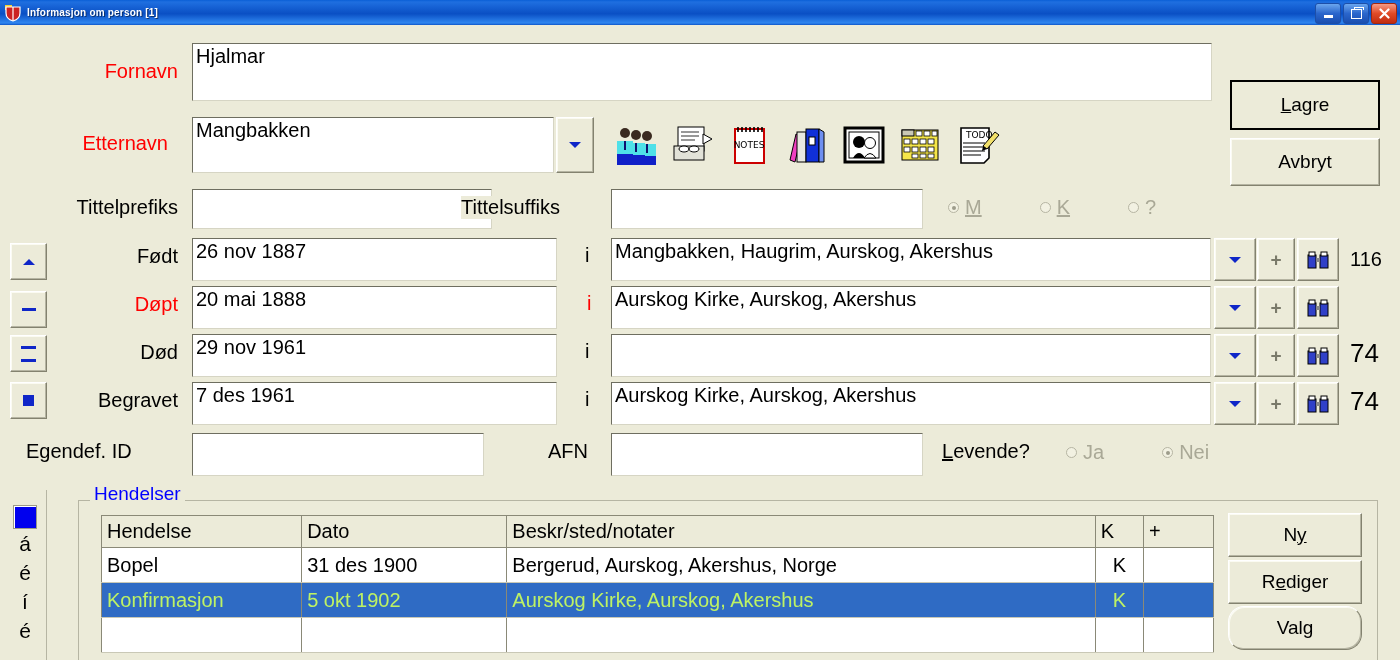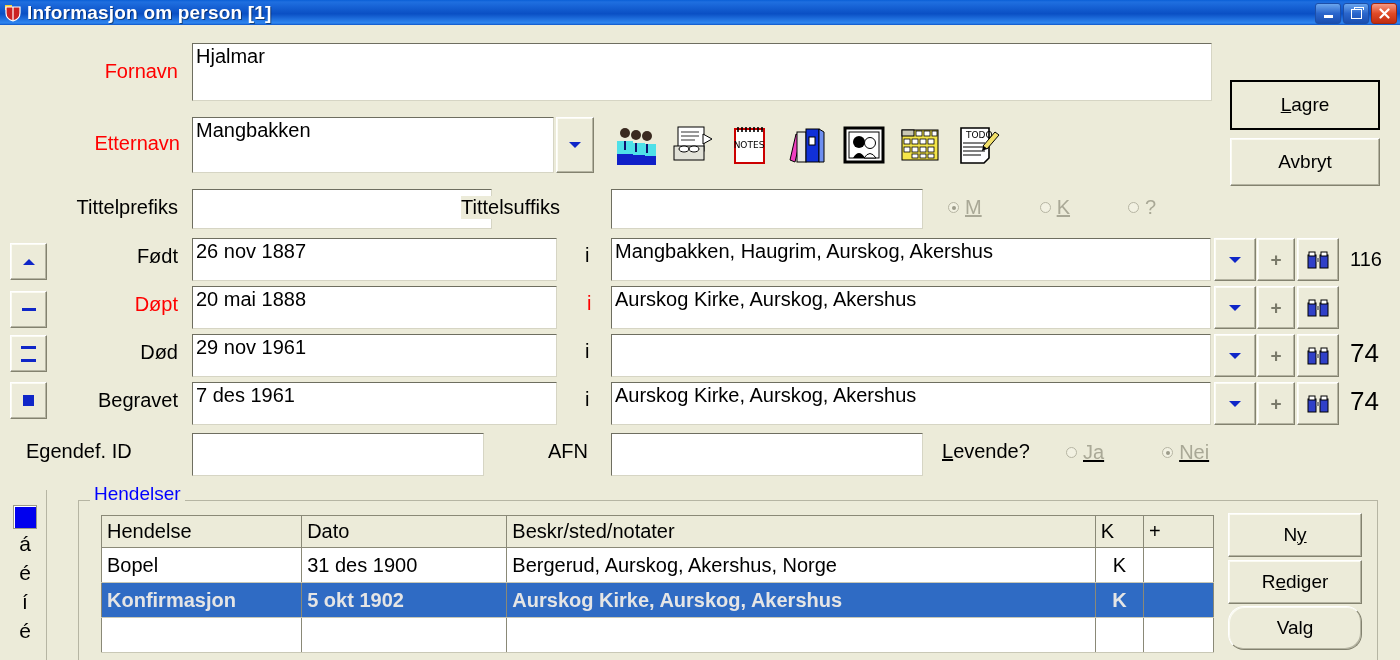--- a/index.html
+++ b/index.html
@@ -12,21 +12,21 @@
   .app{position:relative;width:1400px;height:660px;background:#ecebd9;}
 
   
   .titlebar{
     position:absolute;left:0;top:0;width:1400px;height:25px;
     background:linear-gradient(180deg,#0a5fd6 0%,#1f6fe0 8%,#0a4fc4 55%,#2f86f0 92%,#0d54c8 100%);
     display:flex;align-items:center;
   }
   .tb-icon{width:18px;height:18px;margin-left:4px;margin-right:5px;position:relative;flex:0 0 auto;}
   .tb-title{
-    color:#fff;font-size:19px;font-weight:bold;letter-spacing:.2px;
+    color:#fff;font-size:10px;font-weight:bold;letter-spacing:.2px;
     text-shadow:1px 1px 0 rgba(0,0,0,.45);white-space:nowrap;
   }
   .tb-btns{position:absolute;right:3px;top:3px;display:flex;gap:2px;}
   .tb-btn{
     width:24px;height:19px;border-radius:3px;border:1px solid #1d4fa8;
     display:flex;align-items:center;justify-content:center;
     font-size:11px;color:#fff;font-family:"DejaVu Sans", sans-serif;
     background:linear-gradient(180deg,#6ba6ee,#2a66cc 50%,#1a4eb0);
   }
   .tb-btn.close{background:linear-gradient(180deg,#f59a86,#e04a26 50%,#c02c10);border-color:#a02810;}
@@ -77,21 +77,21 @@
   table.evt{border-collapse:collapse;font-size:20px;table-layout:fixed;background:#fff;}
   table.evt th{
     background:#ecebd9;border:1px solid #8a8977;font-weight:normal;
     text-align:left;padding:1px 5px;height:32px;box-sizing:border-box;color:#000;
   }
   table.evt td{
     border-left:1px solid #8a8977;border-right:1px solid #8a8977;
     border-bottom:1px solid #c9c8b6;
     padding:1px 5px;height:35px;box-sizing:border-box;color:#000;background:#fff;
   }
-  table.evt tr.sel td{background:#2f6bc4;color:#e5e5e5;font-weight:bold;}
+  table.evt tr.sel td{background:#2f6bc4;color:#bef264;}
   th.c-k,td.c-k{text-align:center;}
   th.c-p,td.c-p{text-align:center;}
 
   
   .accent{
     position:absolute;left:8px;top:505px;width:34px;height:155px;
     display:flex;flex-direction:column;align-items:center;
   }
   .accent .sq{width:22px;height:22px;background:#0000ee;border:1px solid #9b9a88;box-shadow:inset 1px 1px 0 #fff;}
   .accent .ch{font-size:21px;color:#000;line-height:29px;}
@@ -123,21 +123,21 @@
         <svg width="11" height="11" viewBox="0 0 11 11">
             <path d="M1.5 1.5 L9.5 9.5 M9.5 1.5 L1.5 9.5" stroke="#fff" stroke-width="2.2" stroke-linecap="round"></path>
           </svg>
       </span>
     </span>
   </div>
 
   <div class="abs lbl red" style="left:66px;top:60px;width:112px;text-align:right;">Fornavn</div>
   <div class="abs fld" style="left:192px;top:43px;width:1020px;height:58px;">Hjalmar</div>
 
-  <div class="abs lbl red" style="left:52px;top:132px;width:128px;text-align:right;">Etternavn</div>
+  <div class="abs lbl red" style="left:40px;top:132px;width:128px;text-align:right;">Etternavn</div>
   <div class="abs fld" style="left:192px;top:117px;width:362px;height:56px;">Mangbakken</div>
   <div class="abs btn" style="left:556px;top:117px;width:38px;height:56px;">
     <span class="arrow-dn"></span>
   </div>
 
   <div class="abs" style="left:612px;top:123px;display:flex;gap:9px;">
 
     <span class="tbicon">
       <svg width="46" height="42" viewBox="0 0 46 42">
         <circle cx="12" cy="9" r="5" fill="#3a2a20"></circle>
@@ -346,21 +346,21 @@
   <div class="abs lbl" style="left:1350px;top:386px;font-size:26px;">74</div>
 
   <div class="abs lbl" style="left:26px;top:440px;width:152px;text-align:left;">Egendef. ID</div>
   <div class="abs fld" style="left:192px;top:433px;width:292px;height:43px;"></div>
   <div class="abs lbl" style="left:528px;top:440px;width:60px;text-align:right;">AFN</div>
   <div class="abs fld" style="left:611px;top:433px;width:312px;height:43px;"></div>
 
   <div class="abs lbl" style="left:942px;top:440px;">
     <span class="u">L</span><span>evende?</span>
   </div>
-  <div class="abs" style="left:1066px;top:441px;display:flex;gap:58px;text-decoration:underline;">
+  <div class="abs" style="left:1066px;top:441px;display:flex;gap:58px;">
     <span class="radio">
       <span class="dot"></span>
       <span class="lbl gray">Ja</span>
     </span>
     <span class="radio">
       <span class="dot on"></span>
       <span class="lbl gray">Nei</span>
     </span>
   </div>
 

